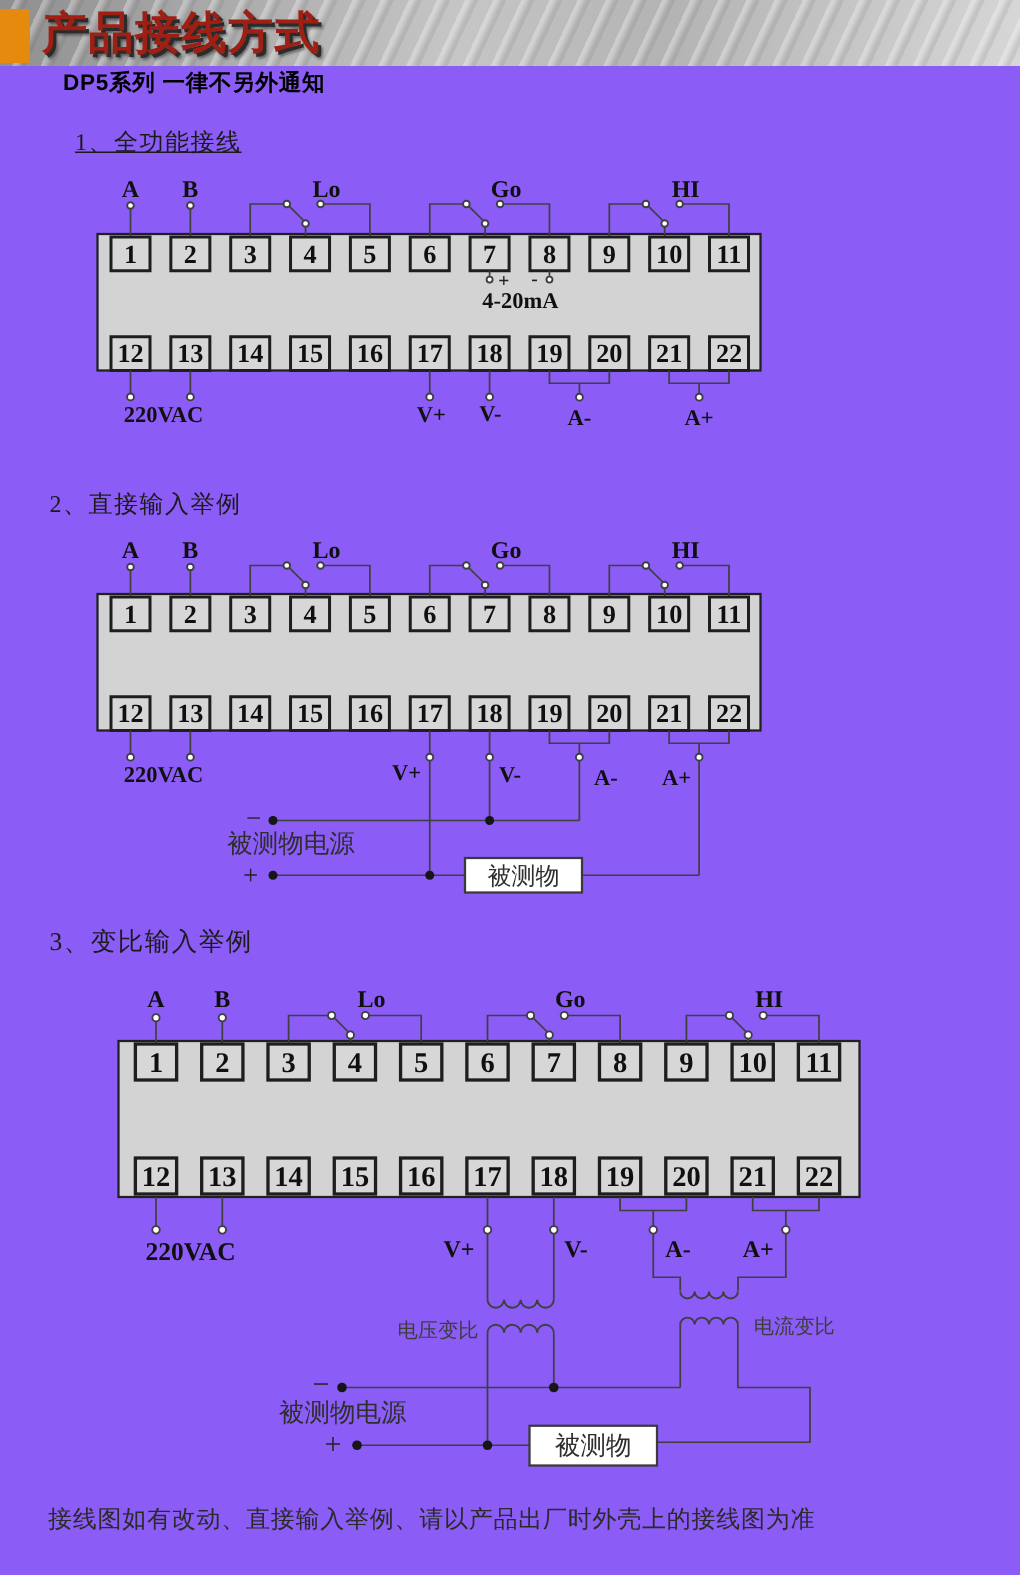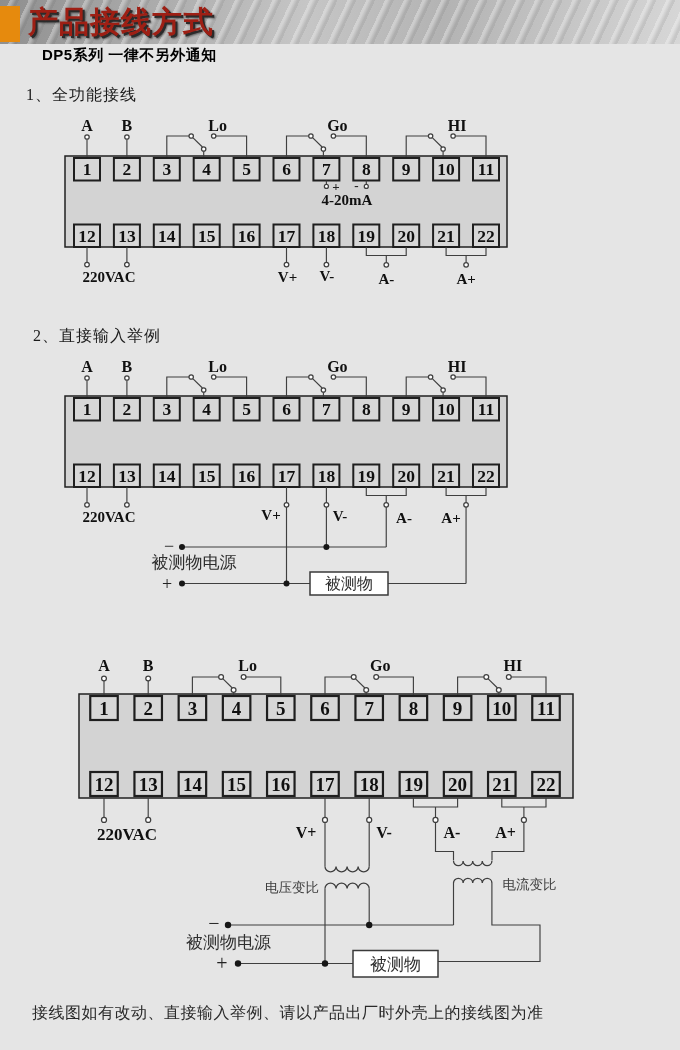--- a/index.html
+++ b/index.html
@@ -1,29 +1,29 @@
 <!DOCTYPE html>
 <html><head>
 <meta charset="utf-8">
 <style>
   html,body{margin:0;padding:0;background:#fff;}
-  .page{position:relative;width:680px;height:1050px;background:#e5e5e5;overflow:hidden;
+  .page{position:relative;width:680px;height:1050px;background:#8b5cf6;overflow:hidden;
         font-family:"Liberation Serif",serif;}
   .header{position:absolute;left:0;top:0;width:680px;height:44px;
     background:
       repeating-linear-gradient(115deg, rgba(255,255,255,0) 0 9px, rgba(255,255,255,.30) 9px 11px, rgba(90,90,90,.12) 15px 17px),
       linear-gradient(100deg,#8e8e8e 0%,#a6a6a6 18%,#c6c6c6 45%,#b3b3b3 65%,#d7d7d7 100%);}
   .accent{position:absolute;left:0;top:6px;width:20px;height:36px;background:#E68A0D;}
   .htitle{position:absolute;left:28px;top:2px;margin:0;font-size:30px;font-weight:bold;
     letter-spacing:1px;color:#9E1F14;font-family:"Liberation Sans",sans-serif;
     text-shadow:2px 2px 0 #2b2b2b,3px 3px 2px rgba(0,0,0,.45);}
   .subtitle{position:absolute;left:42px;top:46px;font-size:15px;font-weight:bold;color:#000;
     font-family:"Liberation Sans",sans-serif;letter-spacing:.5px;}
   .dtitle{position:absolute;font-size:16px;color:#1b1b1b;letter-spacing:1px;}
-  .t1{left:26px;top:85px;}
+  .t1{left:50px;top:85px;text-decoration:underline;}
   .t2{left:33px;top:326px;}
   .t3{left:33px;top:616px;font-size:17px;}
   .footer{position:absolute;left:32px;top:1003px;font-size:16px;color:#2a2a2a;letter-spacing:.5px;}
   svg{position:absolute;left:0;top:0;}
   .wire{stroke:#3f3f3f;stroke-width:1.15;fill:none;}
   .coil{stroke:#3f3f3f;stroke-width:1.3;fill:none;}
   .blk{fill:#d3d3d3;stroke:#202020;stroke-width:1.5;}
   .term{fill:#d7d7d7;stroke:#1e1e1e;stroke-width:2;}
   .term3{fill:#d7d7d7;stroke:#1e1e1e;stroke-width:2.2;}
   .oc{fill:#ffffff;stroke:#3f3f3f;stroke-width:1.25;}
@@ -46,20 +46,21 @@
 <body>
 
 <div class="page">
   <div class="header">
     <div class="accent" style="background: rgb(230, 138, 13);"></div>
     <h1 class="htitle" style="color: rgb(158, 31, 20);">产品接线方式</h1>
   </div>
   <div class="subtitle">DP5系列  一律不另外通知</div>
   <div class="dtitle t1">1、全功能接线</div>
   <div class="dtitle t2">2、直接输入举例</div>
+  <div class="dtitle t3">3、变比输入举例</div>
   <svg id="wiring" width="680" height="1050" viewBox="0 0 680 1050">
       <rect x="65" y="156" width="442" height="91" class="blk"></rect>
       <path d="M87,139.4 V159" class="wire"></path>
       <circle cx="87" cy="137" r="2.2" class="oc"></circle>
       <text x="87" y="131" class="lbl16" text-anchor="middle">A</text>
       <path d="M126.9,139.4 V159" class="wire"></path>
       <circle cx="126.9" cy="137" r="2.2" class="oc"></circle>
       <text x="126.9" y="131" class="lbl16" text-anchor="middle">B</text>
       <path d="M166.8,159 V136 H189.1" class="wire"></path>
       <circle cx="191.2" cy="136" r="2.2" class="oc"></circle>

